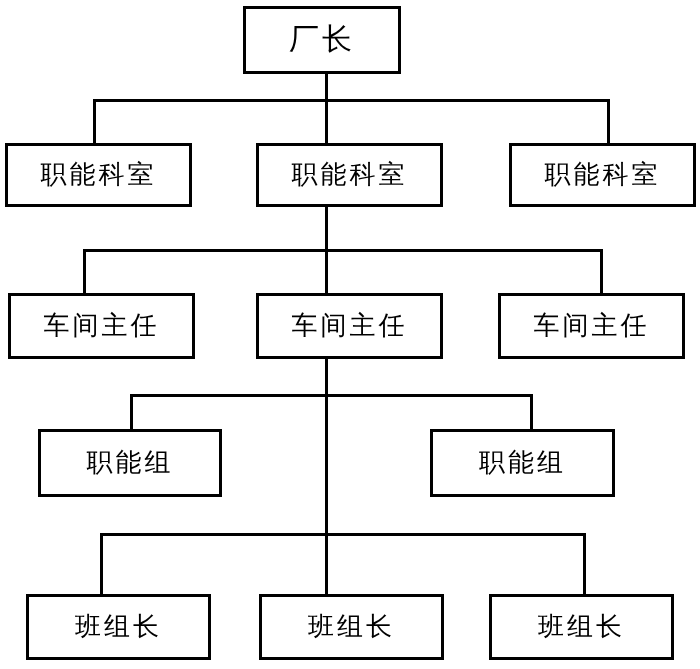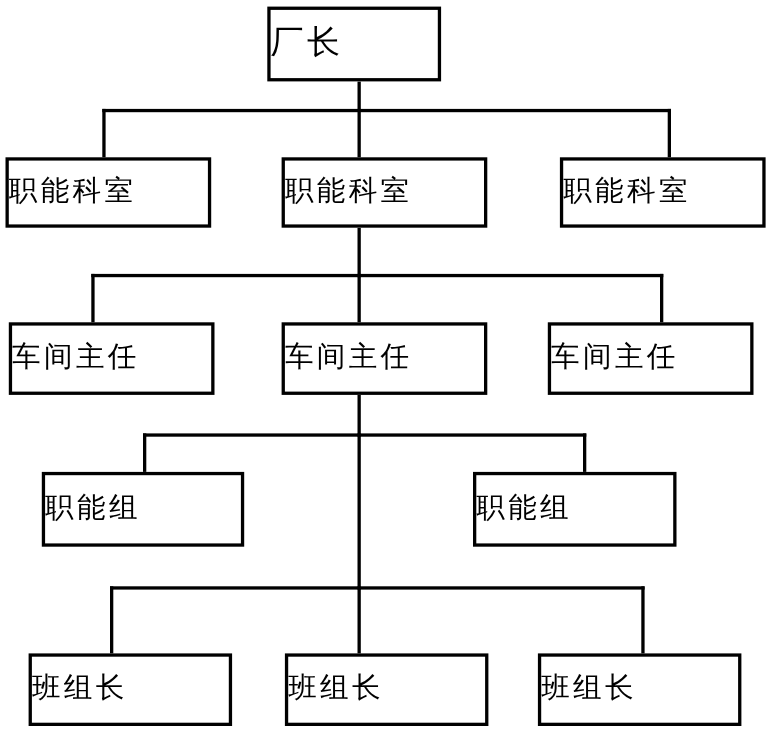--- a/index.html
+++ b/index.html
@@ -17,20 +17,21 @@
     background: #ffffff;
     overflow: hidden;
   }
   .node-box {
     position: absolute;
     box-sizing: border-box;
     border: 3px solid #000000;
     background: #ffffff;
     display: flex;
     align-items: center;
+    justify-content: center;
     color: #000000;
     letter-spacing: 3px;
     font-weight: 500;
     line-height: 1;
     z-index: 3;
   }
   .node-label {
     display: block;
     white-space: nowrap;
     transform: translateY(-1px);

